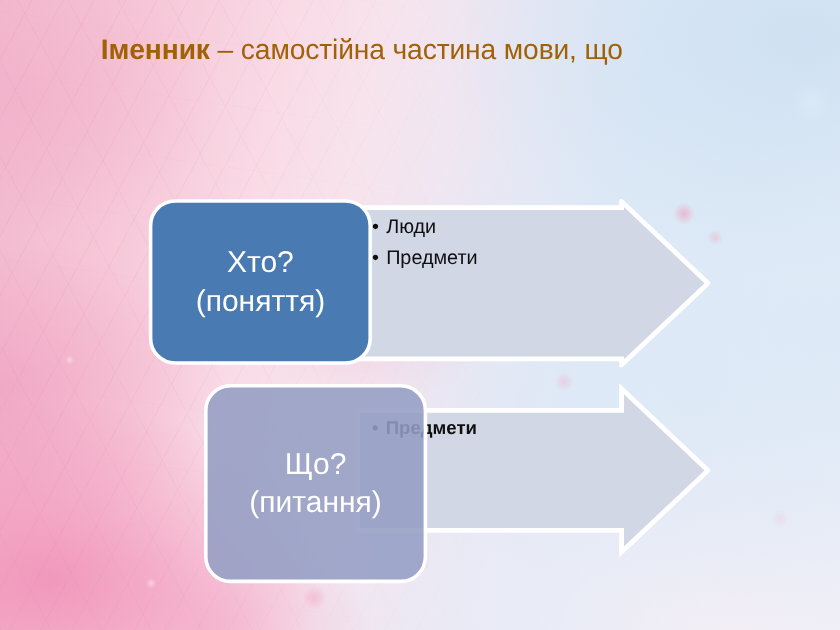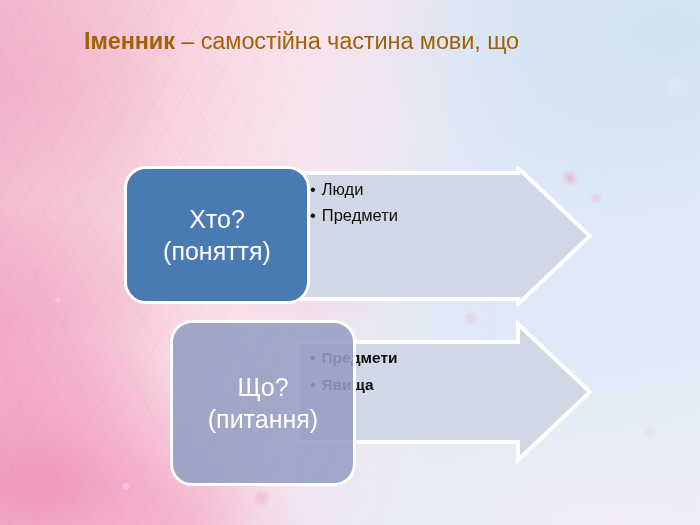--- a/index.html
+++ b/index.html
@@ -208,21 +208,20 @@
   <div class="row row-scho">
     <div class="arrow-wrap">
       <svg viewBox="0 0 296 145" preserveAspectRatio="none" aria-hidden="true">
         <polygon points="2,22 222,22 222,4 294,72 222,140 222,122 2,122" fill="#d2d7e6" stroke="#ffffff" stroke-width="4" stroke-linejoin="miter"></polygon>
       </svg>
     </div>
   </div>
 
   <div class="bullets scho">
     <span class="bullet-item">Предмети</span>
-    <span class="bullet-item">Явища</span>
   </div>
 
   <div class="label-box box-scho">
     <span class="lb-text">
       <span class="lb-line">Що?</span>
       <span class="lb-line">(питання)</span>
     </span>
   </div>
 
 </div>

